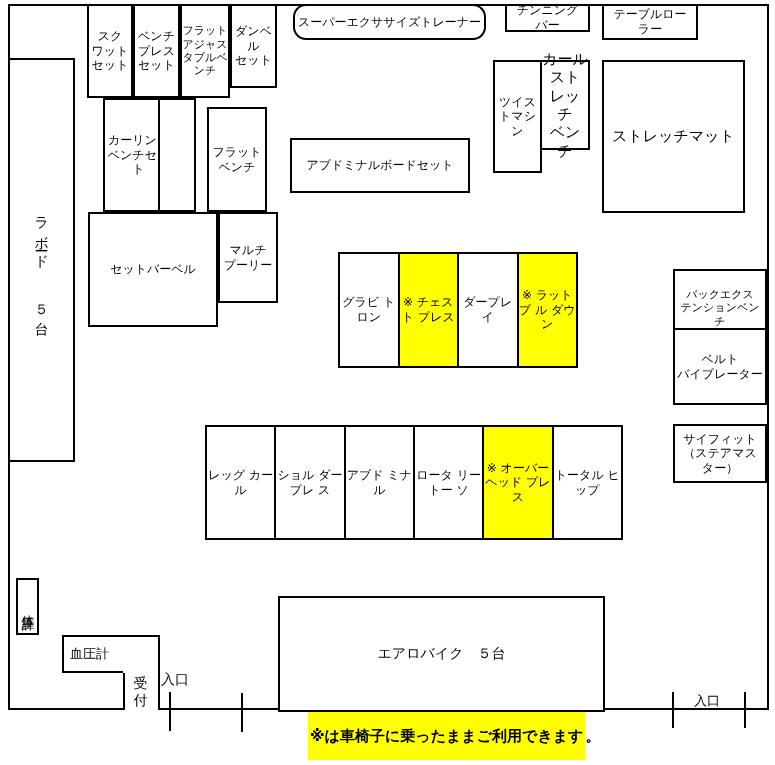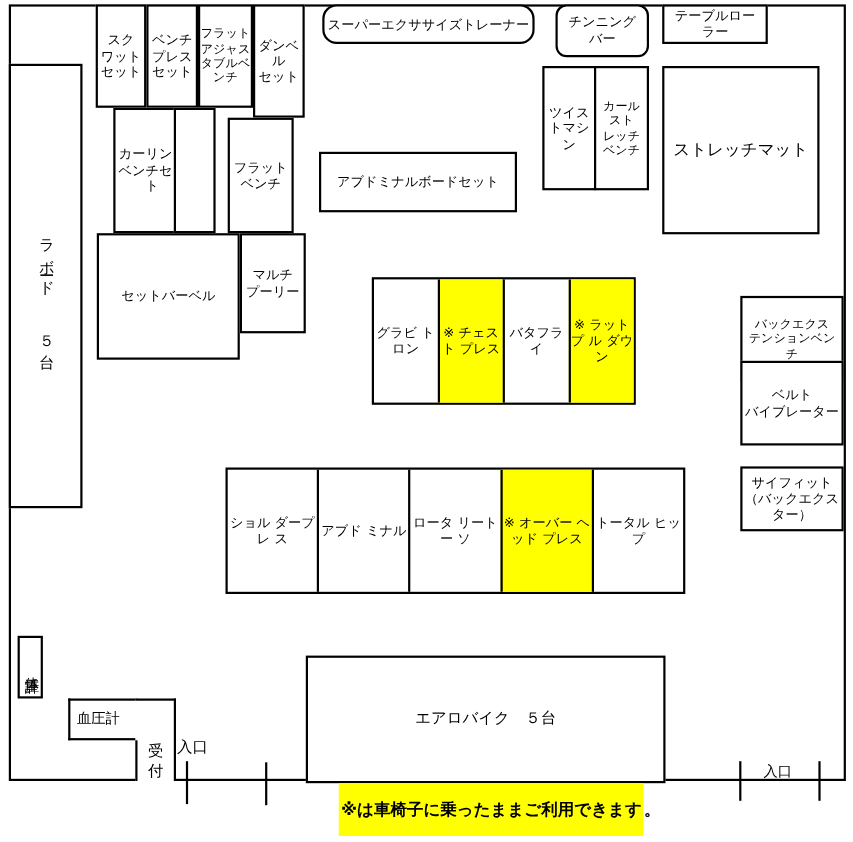--- a/index.html
+++ b/index.html
@@ -48,21 +48,21 @@
   <span>ベンチ
 プレス
 セット</span>
 </div>
 <div class="box" style="left:180px;top:4px;width:50px;height:94px;font-size:11px;">
   <span>フラット
 アジャス
 タブルベ
 ンチ</span>
 </div>
-<div class="box" style="left:230px;top:4px;width:47px;height:103px;">
+<div class="box" style="left:230px;top:4px;width:47px;height:84px;">
   <span>ダンベ
 ル
 セット</span>
 </div>
 
 <div class="box" style="left:103px;top:98px;width:71px;height:114px;">
   <span>カーリング
 ベンチセッ
 ト</span>
 </div>
@@ -76,35 +76,35 @@
   <span>セットバーベル</span>
 </div>
 <div class="box" style="left:218px;top:212px;width:60px;height:91px;">
   <span>マルチ
 プーリー</span>
 </div>
 
 <div class="box" style="left:293px;top:4px;width:193px;height:36px;border-radius:13px;">
   <span>スーパーエクササイズトレーナー</span>
 </div>
-<div class="box" style="left:505px;top:4px;width:85px;height:48px;border-radius:10px;">
+<div class="box" style="left:505px;top:4px;width:85px;height:28px;">
   <span>チンニング
 バー</span>
 </div>
 <div class="box" style="left:602px;top:4px;width:96px;height:36px;">
   <span>テーブルロー
 ラー</span>
 </div>
 
 <div class="box" style="left:493px;top:60px;width:49px;height:113px;">
   <span>ツイス
 トマシ
 ン</span>
 </div>
-<div class="box" style="left:540px;top:60px;width:50px;height:113px;font-size:11px;">
+<div class="box" style="left:540px;top:60px;width:50px;height:90px;font-size:15px;">
   <span>カール
 スト
 レッチ
 ベンチ</span>
 </div>
 <div class="box" style="left:602px;top:60px;width:143px;height:153px;font-size:15px;">
   <span>ストレッチマット</span>
 </div>
 
 <div class="box" style="left:290px;top:138px;width:180px;height:55px;">
@@ -115,21 +115,21 @@
   <div class="cell">
     <span>グラビ
 トロン</span>
   </div>
   <div class="cell hl">
     <span>※
 チェスト
 プレス</span>
   </div>
   <div class="cell">
-    <span>バタフラ
+    <span>ダープレ
 イ</span>
   </div>
   <div class="cell hl">
     <span>※
 ラットプ
 ル
 ダウン</span>
   </div>
 </div>
 
@@ -137,25 +137,29 @@
   <span>バックエクス
 テンションベン
 チ</span>
 </div>
 <div class="box" style="left:673px;top:328px;width:94px;height:77px;">
   <span>ベルト
 バイブレーター</span>
 </div>
 <div class="box" style="left:673px;top:424px;width:94px;height:59px;">
   <span>サイフィット
-（バックエクス
+（ステアマス
 ター）</span>
 </div>
 
 <div class="row" style="left:205px;top:425px;width:418px;height:115px;">
+  <div class="cell">
+    <span>レッグ
+カール</span>
+  </div>
   <div class="cell">
     <span>ショル
 ダープレ
 ス</span>
   </div>
   <div class="cell">
     <span>アブド
 ミナル</span>
   </div>
   <div class="cell">

